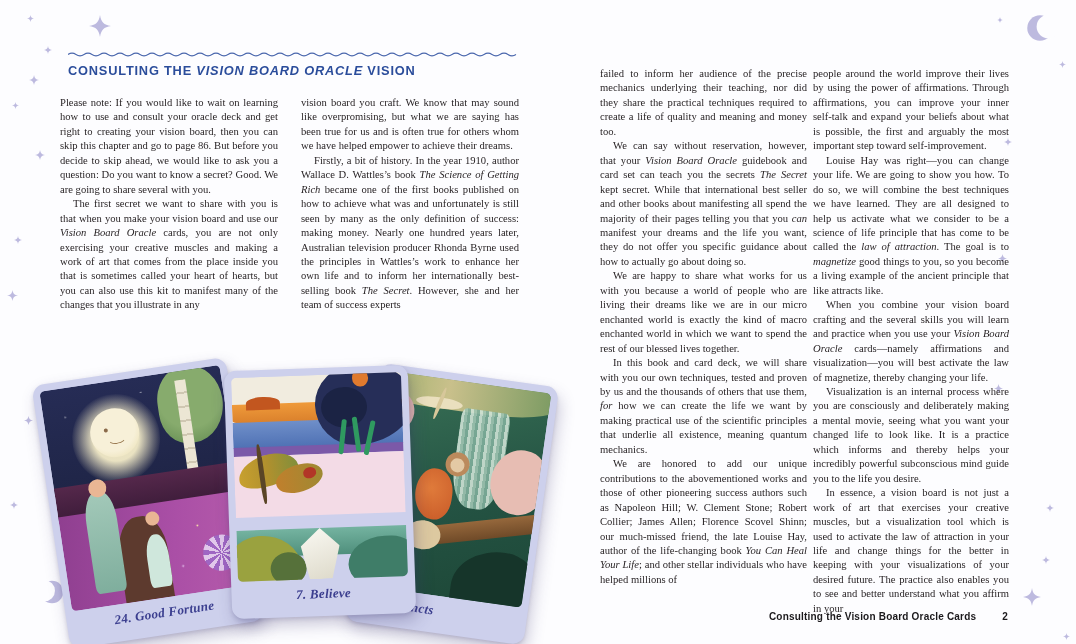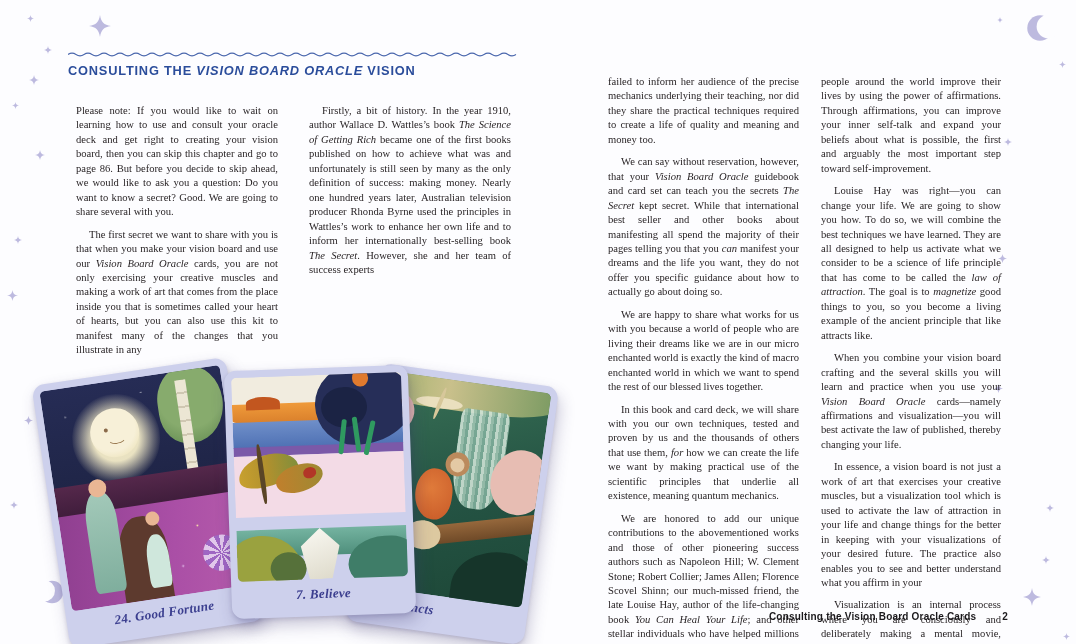--- a/index.html
+++ b/index.html
@@ -9,25 +9,25 @@
   .layer{position:absolute;inset:0;z-index:1;}
 
   
   .wave{position:absolute;left:68px;top:51px;width:452px;height:8px;}
   h1.head{position:absolute;left:68px;top:63px;margin:0;font-family:"Liberation Sans",sans-serif;
           font-size:12.8px;font-weight:bold;letter-spacing:.8px;color:var(--heading_blue,#2b4d9b);white-space:nowrap;}
   h1.head em{font-style:italic;}
 
   
   .col{position:absolute;}
-  .lc1{left:68px;top:96px;width:218px;}
+  .lc1{left:60px;top:96px;width:218px;}
   .lc2{left:301px;top:96px;width:218px;}
   .rc1{left:600px;top:67px;width:207px;}
   .rc2{left:813px;top:67px;width:196px;}
-  .col p{margin:8px;text-align:justify;font-size:10.6px;line-height:14.45px;}
+  .col p{margin:0;text-align:justify;font-size:10.6px;line-height:14.45px;}
   .col p.ind{text-indent:13px;}
   .col em{font-style:italic;}
 
   
   .foot{position:absolute;top:611px;display:flex;align-items:baseline;
         font-family:"Liberation Sans",sans-serif;font-weight:bold;font-size:10px;
         color:var(--footer_text,#1b191c);letter-spacing:.2px;}
   .footL{left:68px;gap:30px;}
   .footR{right:68px;gap:26px;}
 
@@ -216,20 +216,21 @@
       <path id="wavepath" fill="none" stroke="#4a67ad" stroke-width="1.1" d="M0 3.5 Q4 0.8 8 3.5 T16 3.5 T24 3.5 T32 3.5 T40 3.5 T48 3.5 T56 3.5 T64 3.5 T72 3.5 T80 3.5 T88 3.5 T96 3.5 T104 3.5 T112 3.5 T120 3.5 T128 3.5 T136 3.5 T144 3.5 T152 3.5 T160 3.5 T168 3.5 T176 3.5 T184 3.5 T192 3.5 T200 3.5 T208 3.5 T216 3.5 T224 3.5 T232 3.5 T240 3.5 T248 3.5 T256 3.5 T264 3.5 T272 3.5 T280 3.5 T288 3.5 T296 3.5 T304 3.5 T312 3.5 T320 3.5 T328 3.5 T336 3.5 T344 3.5 T352 3.5 T360 3.5 T368 3.5 T376 3.5 T384 3.5 T392 3.5 T400 3.5 T408 3.5 T416 3.5 T424 3.5 T432 3.5 T440 3.5 T448 3.5"></path>
     </svg>
 
     <h1 class="head"><span>CONSULTING THE </span><em>VISION BOARD ORACLE</em><span> VISION</span></h1>
 
     <div class="col lc1">
         <p><span>Please note: If you would like to wait on learning how to use and consult your oracle deck and get right to creating your vision board, then you can skip this chapter and go to page 86. But before you decide to skip ahead, we would like to ask you a question: Do you want to know a secret? Good. We are going to share several with you.</span></p>
         <p class="ind"><span>The first secret we want to share with you is that when you make your vision board and use our </span><em>Vision Board Oracle</em><span> cards, you are not only exercising your creative muscles and making a work of art that comes from the place inside you that is sometimes called your heart of hearts, but you can also use this kit to manifest many of the changes that you illustrate in any</span></p>
       </div>
     <div class="col lc2">
+        <p><span>vision board you craft. We know that may sound like overpromising, but what we are saying has been true for us and is often true for others whom we have helped empower to achieve their dreams.</span></p>
         <p class="ind"><span>Firstly, a bit of history. In the year 1910, author Wallace D. Wattles’s book </span><em>The Science of Getting Rich</em><span> became one of the first books published on how to achieve what was and unfortunately is still seen by many as the only definition of success: making money. Nearly one hundred years later, Australian television producer Rhonda Byrne used the principles in Wattles’s work to enhance her own life and to inform her internationally best-selling book </span><em>The Secret</em><span>. However, she and her team of success experts</span></p>
       </div>
 
     <div class="card c1">
       <div class="art">
         <div class="sky"></div>
         <div class="halo"></div>
         <div class="moon"></div>
         <div class="birchfol"></div>
         <div class="birch"></div>
@@ -290,23 +291,23 @@
     <div class="col rc1">
         <p><span>failed to inform her audience of the precise mechanics underlying their teaching, nor did they share the practical techniques required to create a life of quality and meaning and money too.</span></p>
         <p class="ind"><span>We can say without reservation, however, that your </span><em>Vision Board Oracle</em><span> guidebook and card set can teach you the secrets </span><em>The Secret</em><span> kept secret. While that international best seller and other books about manifesting all spend the majority of their pages telling you that you </span><em>can</em><span> manifest your dreams and the life you want, they do not offer you specific guidance about how to actually go about doing so.</span></p>
         <p class="ind"><span>We are happy to share what works for us with you because a world of people who are living their dreams like we are in our micro enchanted world is exactly the kind of macro enchanted world in which we want to spend the rest of our blessed lives together.</span></p>
         <p class="ind"><span>In this book and card deck, we will share with you our own techniques, tested and proven by us and the thousands of others that use them, </span><em>for</em><span> how we can create the life we want by making practical use of the scientific principles that underlie all existence, meaning quantum mechanics.</span></p>
         <p class="ind"><span>We are honored to add our unique contributions to the abovementioned works and those of other pioneering success authors such as Napoleon Hill; W. Clement Stone; Robert Collier; James Allen; Florence Scovel Shinn; our much-missed friend, the late Louise Hay, author of the life-changing book </span><em>You Can Heal Your Life</em><span>; and other stellar individuals who have helped millions of</span></p>
       </div>
     <div class="col rc2">
         <p><span>people around the world improve their lives by using the power of affirmations. Through affirmations, you can improve your inner self-talk and expand your beliefs about what is possible, the first and arguably the most important step toward self-improvement.</span></p>
         <p class="ind"><span>Louise Hay was right—you can change your life. We are going to show you how. To do so, we will combine the best techniques we have learned. They are all designed to help us activate what we consider to be a science of life principle that has come to be called the </span><em>law of attraction</em><span>. The goal is to </span><em>magnetize</em><span> good things to you, so you become a living example of the ancient principle that like attracts like.</span></p>
-        <p class="ind"><span>When you combine your vision board crafting and the several skills you will learn and practice when you use your </span><em>Vision Board Oracle</em><span> cards—namely affirmations and visualization—you will best activate the law of published, thereby changing your life.</span></p>
+        <p class="ind"><span>When you combine your vision board crafting and the several skills you will learn and practice when you use your </span><em>Vision Board Oracle</em><span> cards—namely affirmations and visualization—you will best activate the law of magnetize, thereby changing your life.</span></p>
+        <p class="ind"><span>Visualization is an internal process where you are consciously and deliberately making a mental movie, seeing what you want your changed life to look like. It is a practice which informs and thereby helps your incredibly powerful subconscious mind guide you to the life you desire.</span></p>
         <p class="ind"><span>In essence, a vision board is not just a work of art that exercises your creative muscles, but a visualization tool which is used to activate the law of attraction in your life and change things for the better in keeping with your visualizations of your desired future. The practice also enables you to see and better understand what you affirm in your</span></p>
-        <p class="ind"><span>Visualization is an internal process where you are consciously and deliberately making a mental movie, seeing what you want your changed life to look like. It is a practice which informs and thereby helps your incredibly powerful subconscious mind guide you to the life you desire.</span></p>
       </div>
 
     <div class="foot footL">
       <span>10</span>
       <span>The Vision Board Oracle</span>
     </div>
     <div class="foot footR">
       <span>Consulting the Vision Board Oracle Cards</span>
       <span>2</span>
     </div>

